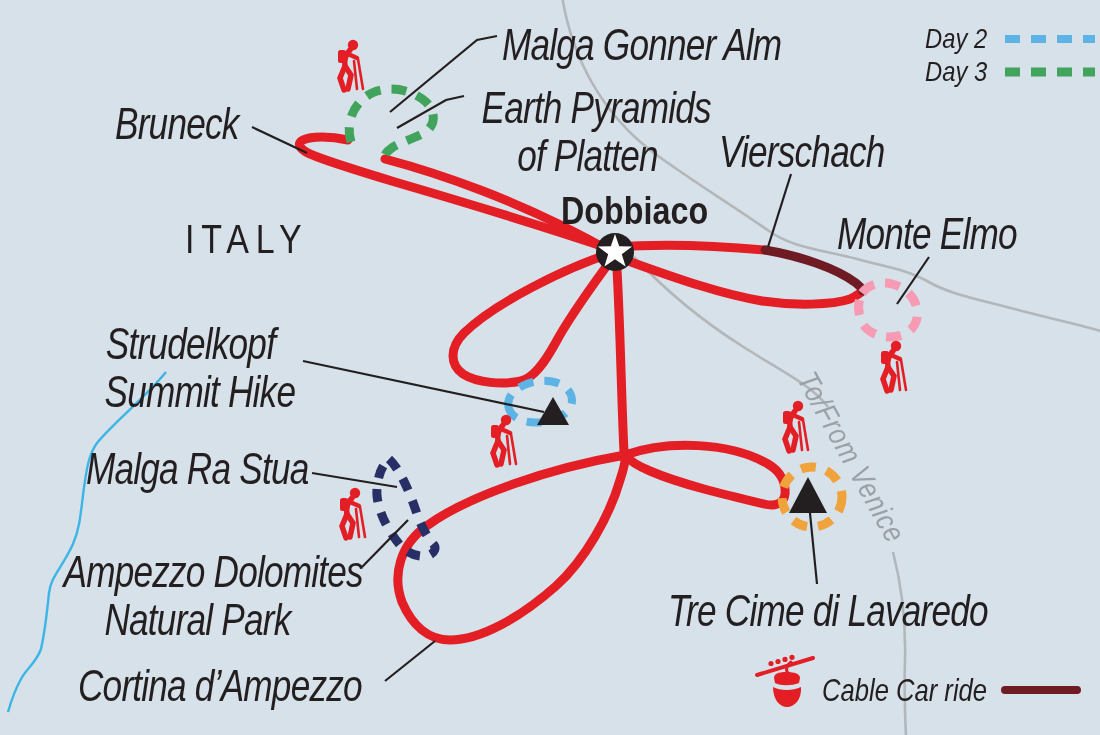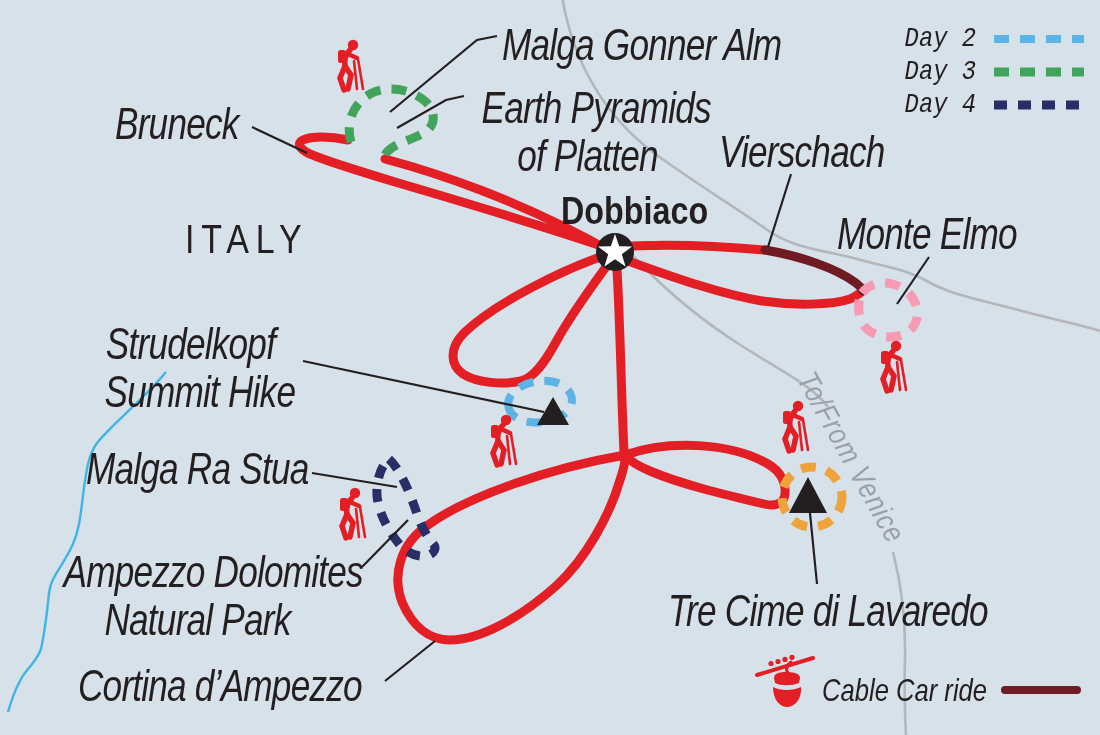--- a/index.html
+++ b/index.html
@@ -34,21 +34,21 @@
        color:var(--label_black);white-space:nowrap;transform:scaleX(.85);
        transform-origin:left top;}
   .country{position:absolute;font-size:40px;letter-spacing:8px;
        color:var(--label_black);white-space:nowrap;transform:scaleX(.85);
        transform-origin:left top;}
   .roadlbl{position:absolute;font-style:italic;font-size:30px;letter-spacing:1px;
        color:var(--road_label_gray);white-space:nowrap;
        transform:rotate(61deg) scaleX(.85);transform-origin:left top;}
 
   
-  #legend{position:absolute;top:22px;right:16px;font-family:Liberation Mono, monospace;}
+  #legend{position:absolute;top:22px;right:5px;}
   .lrow{display:flex;align-items:center;height:33px;justify-content:flex-end;}
   .dlab{font-style:italic;font-size:28px;color:var(--label_black);
         margin-right:16px;transform:scaleX(.85);transform-origin:right center;
         white-space:nowrap;}
   .cclbl{position:absolute;left:822px;top:672px;font-style:italic;font-size:32px;
         color:var(--label_black);white-space:nowrap;transform:scaleX(.8);
         transform-origin:left top;}
 </style>
 </head>
 <body>
@@ -164,23 +164,17 @@
       <svg width="92" height="12">
         <line class="dash d2" x1="2" y1="6" x2="92" y2="6" stroke-width="9" stroke-dasharray="16 9"></line>
         </svg>
     </div>
     <div class="lrow">
       <span class="dlab">Day 3</span>
       <svg width="92" height="12">
         <line class="dash d3" x1="2" y1="6" x2="92" y2="6" stroke-width="9" stroke-dasharray="16 9"></line>
         </svg>
     </div>
-    <div class="lrow">
-      <span class="dlab">Day 4</span>
-      <svg width="92" height="12">
-        <line class="dash d4" x1="2" y1="6" x2="92" y2="6" stroke-width="9" stroke-dasharray="16 9"></line>
-        </svg>
-    </div>
   </div>
 
   <div class="cclbl">Cable Car ride</div>
 
 </div>
 
 </body></html>

